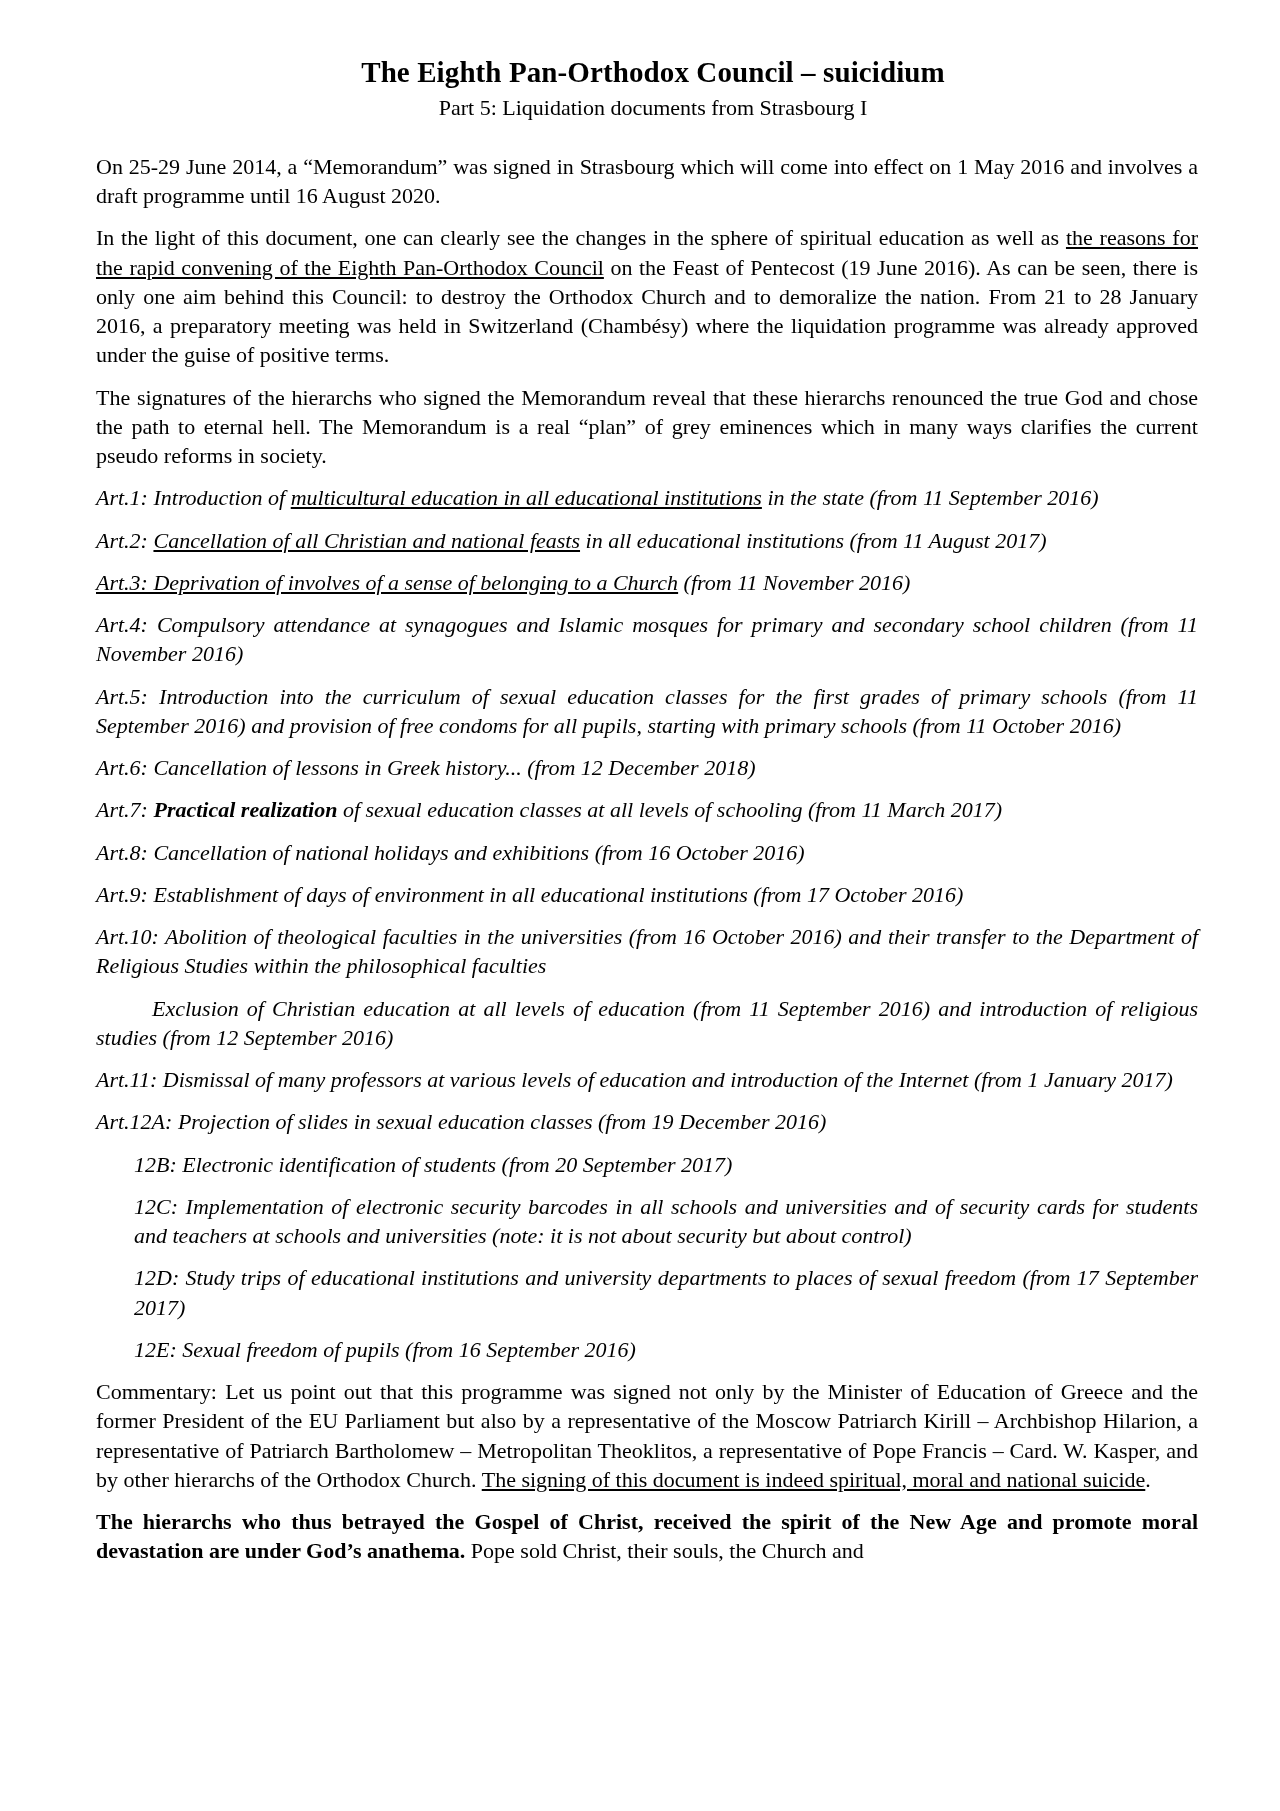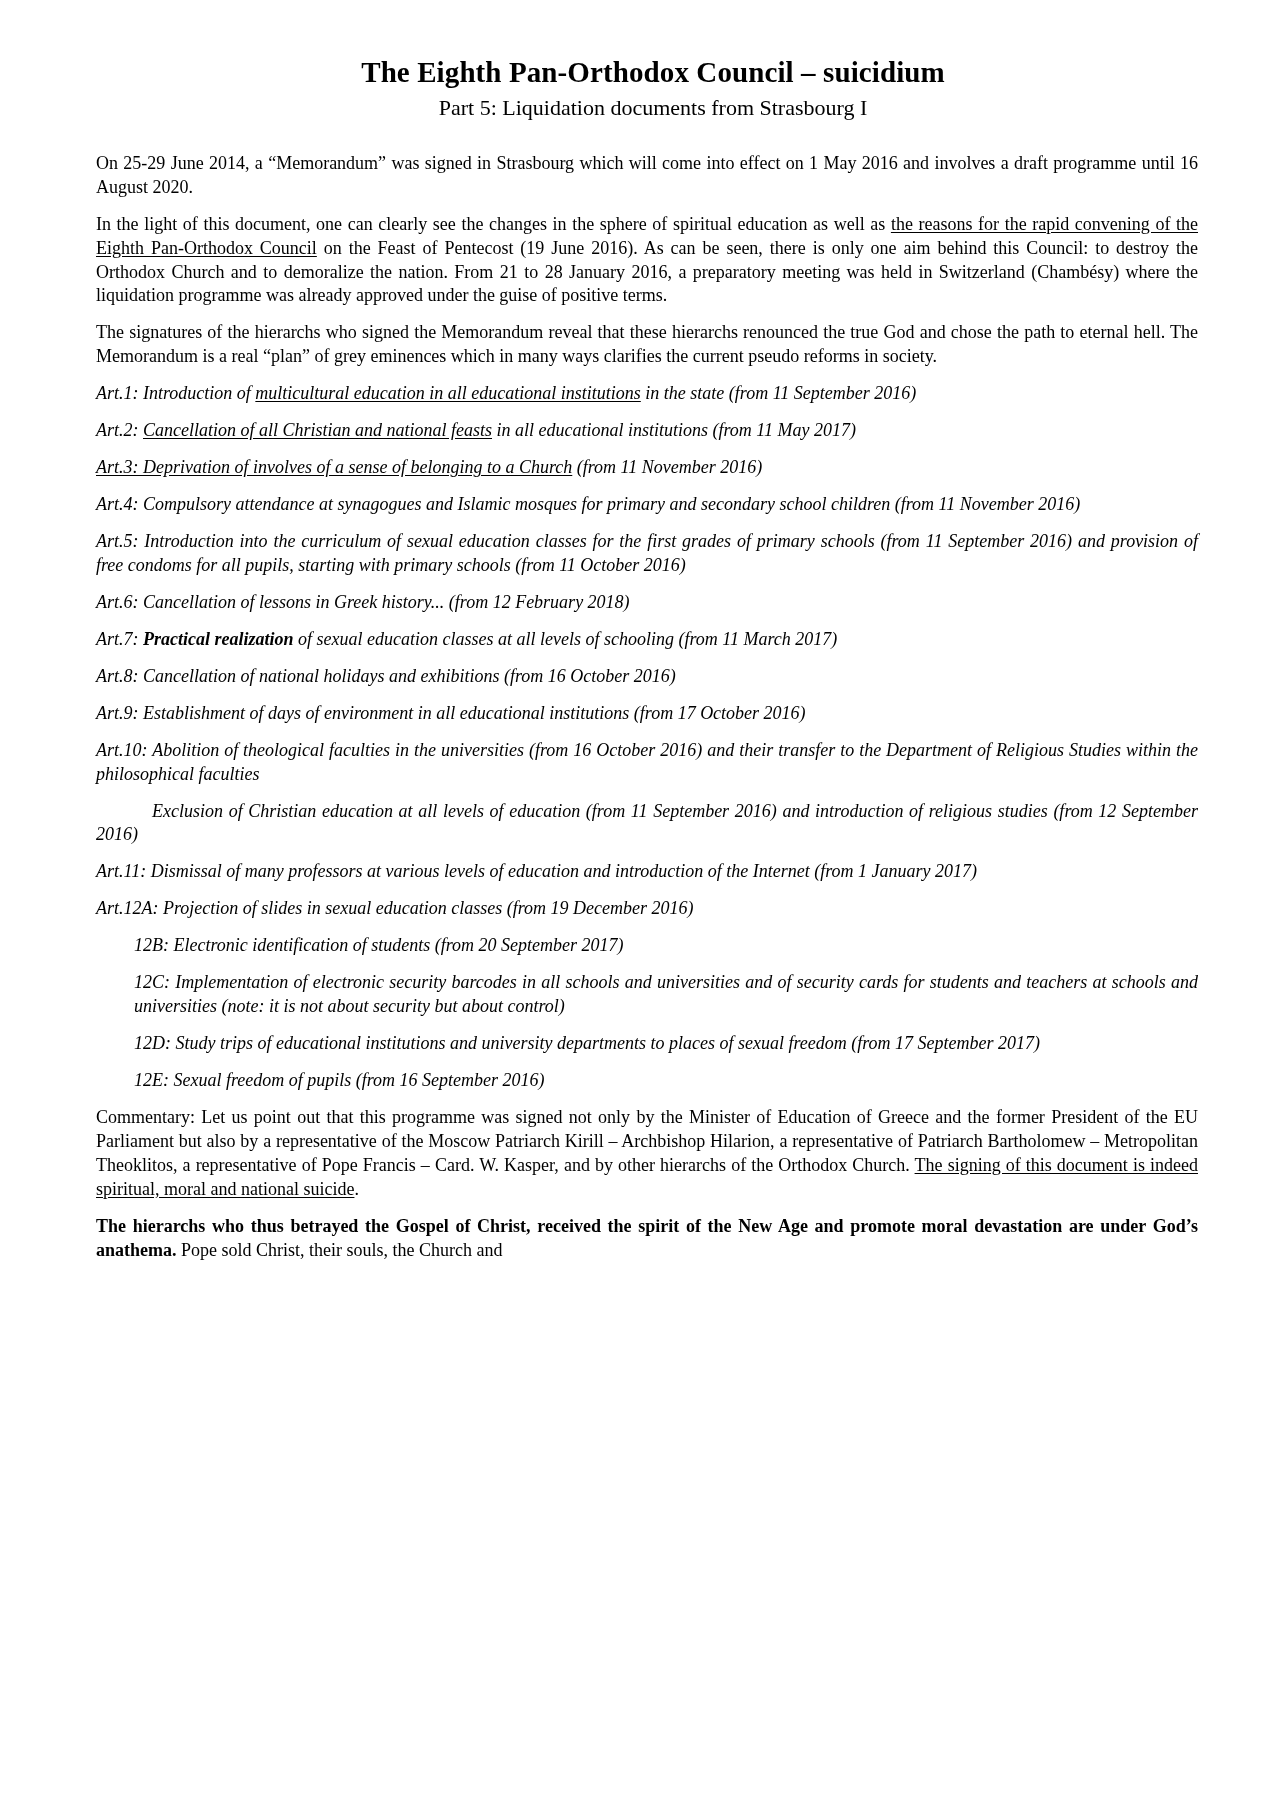--- a/index.html
+++ b/index.html
@@ -33,21 +33,21 @@
     text-align: center;
     font-size: 22px;
     font-weight: normal;
     line-height: 1.25;
     margin: 0 0 30px 0;
   }
   p {
     margin: 0 12px 13px 0;
     text-align: justify;
     text-justify: inter-word;
-    font-size: 18px;
+    font-size: 22px;
     line-height: 1.33;
   }
   p.body-text {
     font-style: normal;
   }
   p.article {
     font-style: italic;
     margin-bottom: 13px;
   }
   p.sub-article {
@@ -84,29 +84,29 @@
 
   <p class="body-text">On 25-29 June 2014, a “Memorandum” was signed in Strasbourg which will come into effect on 1 May 2016 and involves a draft programme until 16 August 2020.</p>
 
   <p class="body-text"><span>In the light of this document, one can clearly see the changes in the sphere of spiritual education as well as </span><span class="u">the reasons for the rapid convening of the Eighth Pan-Orthodox Council</span><span> on the Feast of Pentecost (19 June 2016). As can be seen, there is only one aim behind this Council: to destroy the Orthodox Church and to demoralize the nation. From 21 to 28 January 2016, a preparatory meeting was held in Switzerland (Chambésy) where the liquidation programme was already approved under the guise of positive terms.</span></p>
 
   <p class="body-text">The signatures of the hierarchs who signed the Memorandum reveal that these hierarchs renounced the true God and chose the path to eternal hell. The Memorandum is a real “plan” of grey eminences which in many ways clarifies the current pseudo reforms in society.</p>
 
 
   <p class="article"><span>Art.1: Introduction of </span><span class="u">multicultural education in all educational institutions</span><span> in the state (from 11 September 2016)</span></p>
 
-  <p class="article"><span>Art.2: </span><span class="u">Cancellation of all Christian and national feasts</span><span> in all educational institutions (from 11 May 2017)</span></p>
+  <p class="article"><span>Art.2: </span><span class="u">Cancellation of all Christian and national feasts</span><span> in all educational institutions (from 11 August 2017)</span></p>
 
   <p class="article"><span class="u">Art.3: Deprivation of involves of a sense of belonging to a Church</span><span> (from 11 November 2016)</span></p>
 
   <p class="article">Art.4: Compulsory attendance at synagogues and Islamic mosques for primary and secondary school children (from 11 November 2016)</p>
 
   <p class="article">Art.5: Introduction into the curriculum of sexual education classes for the first grades of primary schools (from 11 September 2016) and provision of free condoms for all pupils, starting with primary schools (from 11 October 2016)</p>
 
-  <p class="article">Art.6: Cancellation of lessons in Greek history... (from 12 February 2018)</p>
+  <p class="article">Art.6: Cancellation of lessons in Greek history... (from 12 December 2018)</p>
 
   <p class="article"><span>Art.7: </span><span class="bi">Practical realization</span><span> of sexual education classes at all levels of schooling (from 11 March 2017)</span></p>
 
   <p class="article">Art.8: Cancellation of national holidays and exhibitions (from 16 October 2016)</p>
 
   <p class="article">Art.9: Establishment of days of environment in all educational institutions (from 17 October 2016)</p>
 
   <p class="article">Art.10: Abolition of theological faculties in the universities (from 16 October 2016) and their transfer to the Department of Religious Studies within the philosophical faculties</p>
 
   <p class="indented">Exclusion of Christian education at all levels of education (from 11 September 2016) and introduction of religious studies (from 12 September 2016)</p>

